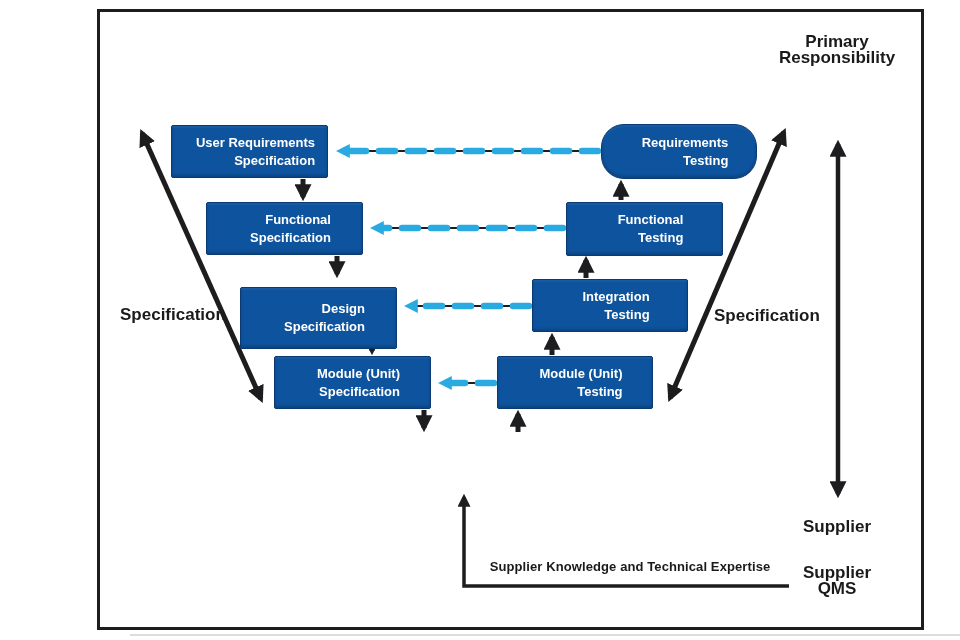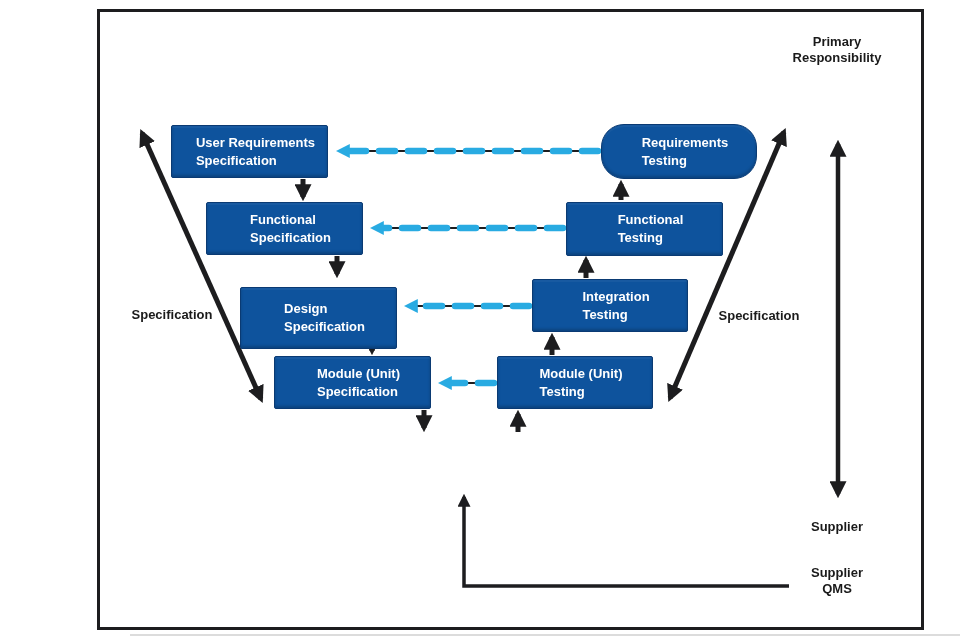--- a/index.html
+++ b/index.html
@@ -15,35 +15,35 @@
   .bottom-shadow {
     position:absolute; left:130px; top:634px; width:830px; height:2px;
     background:#dcdcdc;
   }
   .overlay { position:absolute; left:0; top:0; }
   .box {
     position:absolute; box-sizing:border-box;
     background:#0E539D; border:1px solid #0a3a73; border-radius:2px;
     color:#ffffff; font-weight:bold; font-size:13px; line-height:18px;
     display:flex; align-items:center; justify-content:center;
-    text-align:left; white-space:pre-line;
+    text-align:right; white-space:pre-line;
     box-shadow: inset 0 -2px 3px rgba(0,0,0,0.20), inset 0 2px 1px rgba(255,255,255,0.05);
     padding-left: 12px;
   }
   .b-urs  { left:171px; top:125px; width:157px; height:53px; }
   .b-fs   { left:206px; top:202px; width:157px; height:53px; }
   .b-ds   { left:240px; top:287px; width:157px; height:62px; }
   .b-ms   { left:274px; top:356px; width:157px; height:53px; }
   .b-cm   { left:386px; top:433px; width:156px; height:54px; }
   .b-mt   { left:497px; top:356px; width:156px; height:53px; }
   .b-it   { left:532px; top:279px; width:156px; height:53px; }
   .b-ft   { left:566px; top:202px; width:157px; height:54px; }
   .b-rt   { left:601px; top:124px; width:156px; height:55px;border-radius:23px; }
   .lbl {
-    position:absolute; color:#1a1a1a; font-weight:bold; font-size:13px;
+    position:absolute; color:#1a1a1a; font-weight:bold; font-size:17px;
     line-height:15.5px; text-align:center; white-space:pre-line;
   }
   .l-spec      { left:120px; top:307px; width:104px; }
   .l-verif     { left:714px; top:308px; width:90px; }
   .l-primary   { left:776px; top:34px;  width:122px; }
   .l-regulated { left:776px; top:92px;  width:122px; }
   .l-supplier  { left:776px; top:519px; width:122px; }
   .l-qms       { left:776px; top:565px; width:122px; }
   .l-knowledge { left:464px; top:559px; width:332px; font-size:13px; letter-spacing:0.1px; }
 </style>
@@ -121,15 +121,16 @@
   <div class="box b-rt">Requirements
 Testing</div>
 
   <div class="lbl l-spec">Specification</div>
   <div class="lbl l-verif">Specification</div>
   <div class="lbl l-primary">Primary
 Responsibility</div>
   <div class="lbl l-supplier">Supplier</div>
   <div class="lbl l-qms">Supplier
 QMS</div>
+  <div class="lbl l-knowledge">Supplier Knowledge and Technical Expertise</div>
 
   <div class="bottom-shadow"></div>
 </div>
 
 </body></html>

